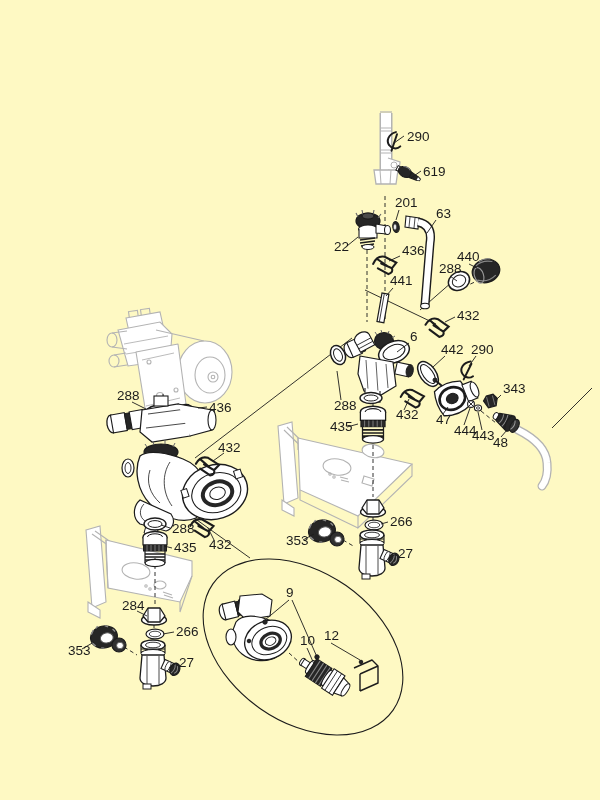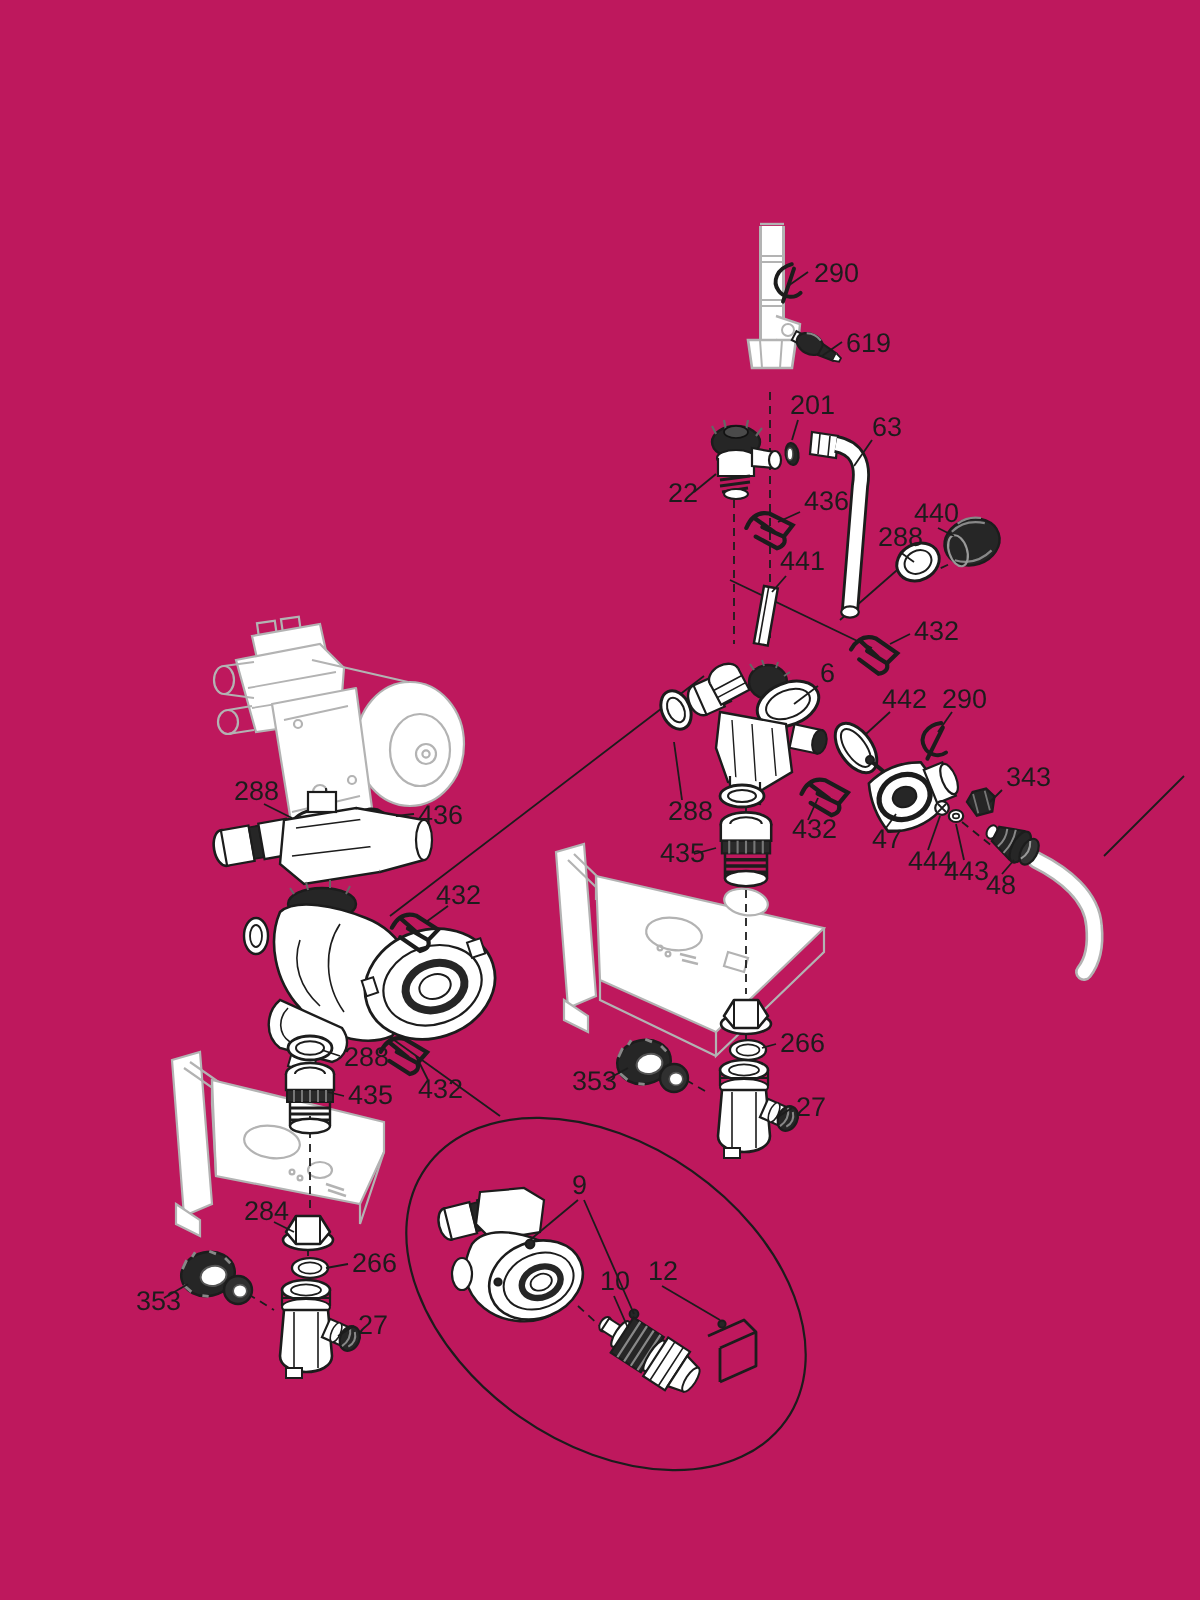--- a/index.html
+++ b/index.html
@@ -1,16 +1,16 @@
 <!DOCTYPE html>
 <html><head>
 <meta charset="utf-8">
 <style>
   html,body{margin:0;padding:0;background:#fff;}
-  .stage{width:600px;height:800px;position:relative;background:#be185d;overflow:hidden;}
+  .stage{width:600px;height:800px;position:relative;background:#fef9c3;overflow:hidden;}
   svg{display:block;}
   text.lbl{font-family:"Liberation Sans","DejaVu Sans",sans-serif;font-size:13.5px;fill:#1c1c1c;}
 </style>
 </head>
 <body>
 
 <div class="stage">
 <svg width="600" height="800" viewBox="0 0 600 800">
   <defs>
 

